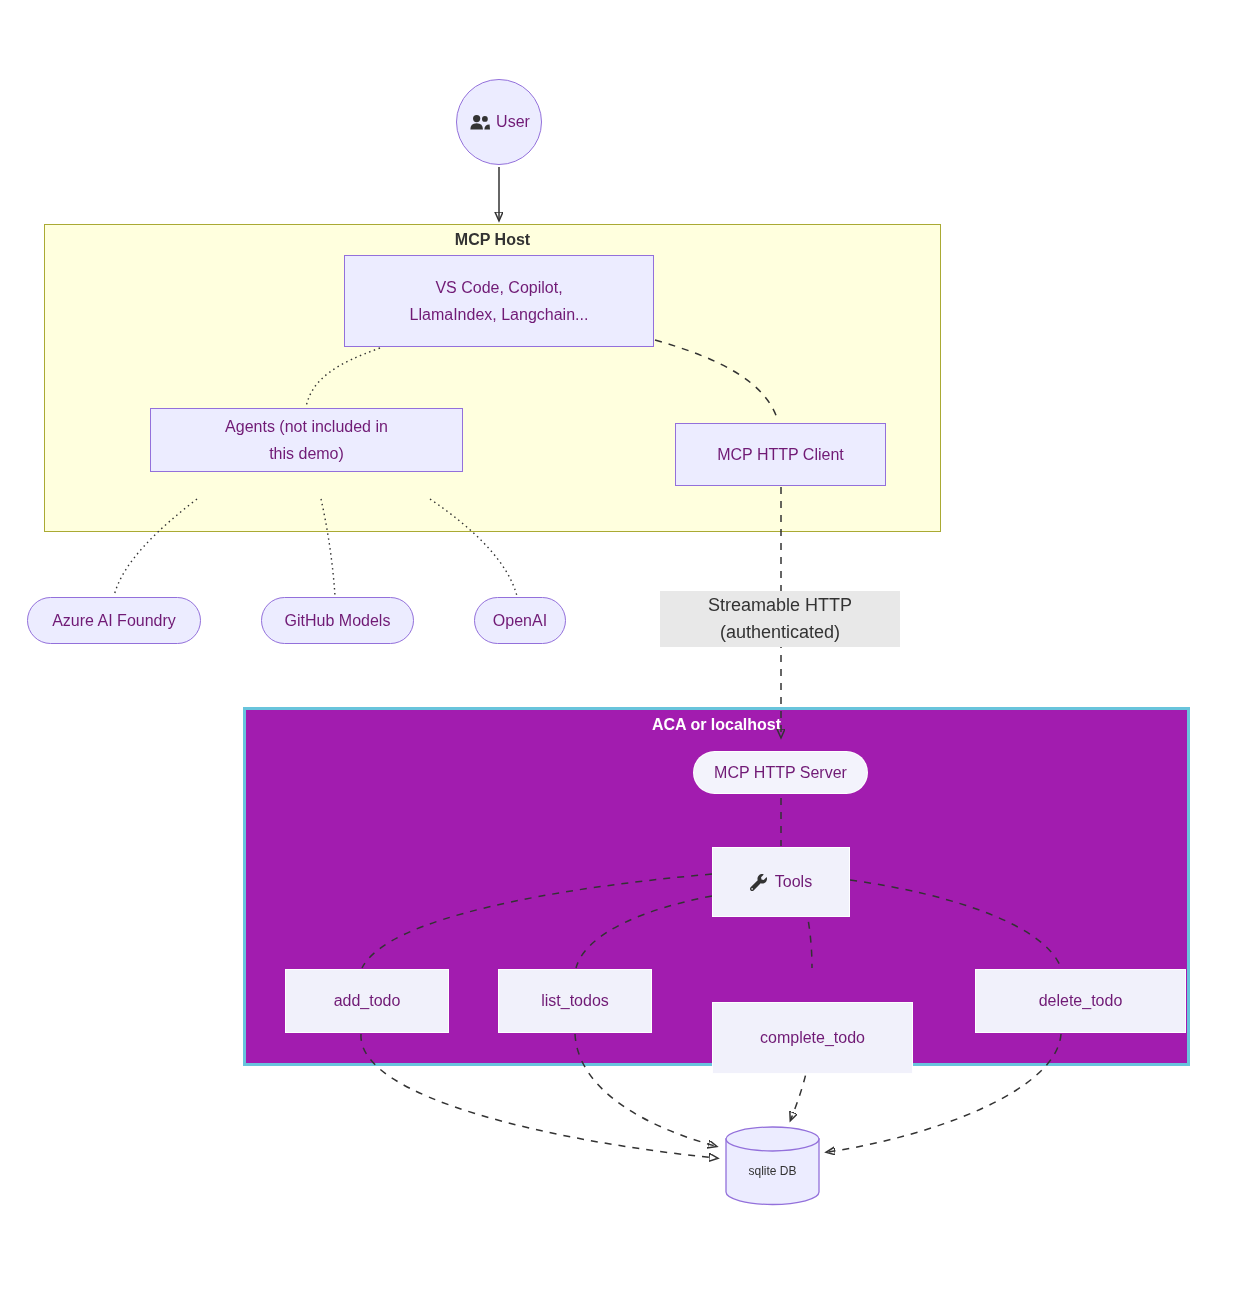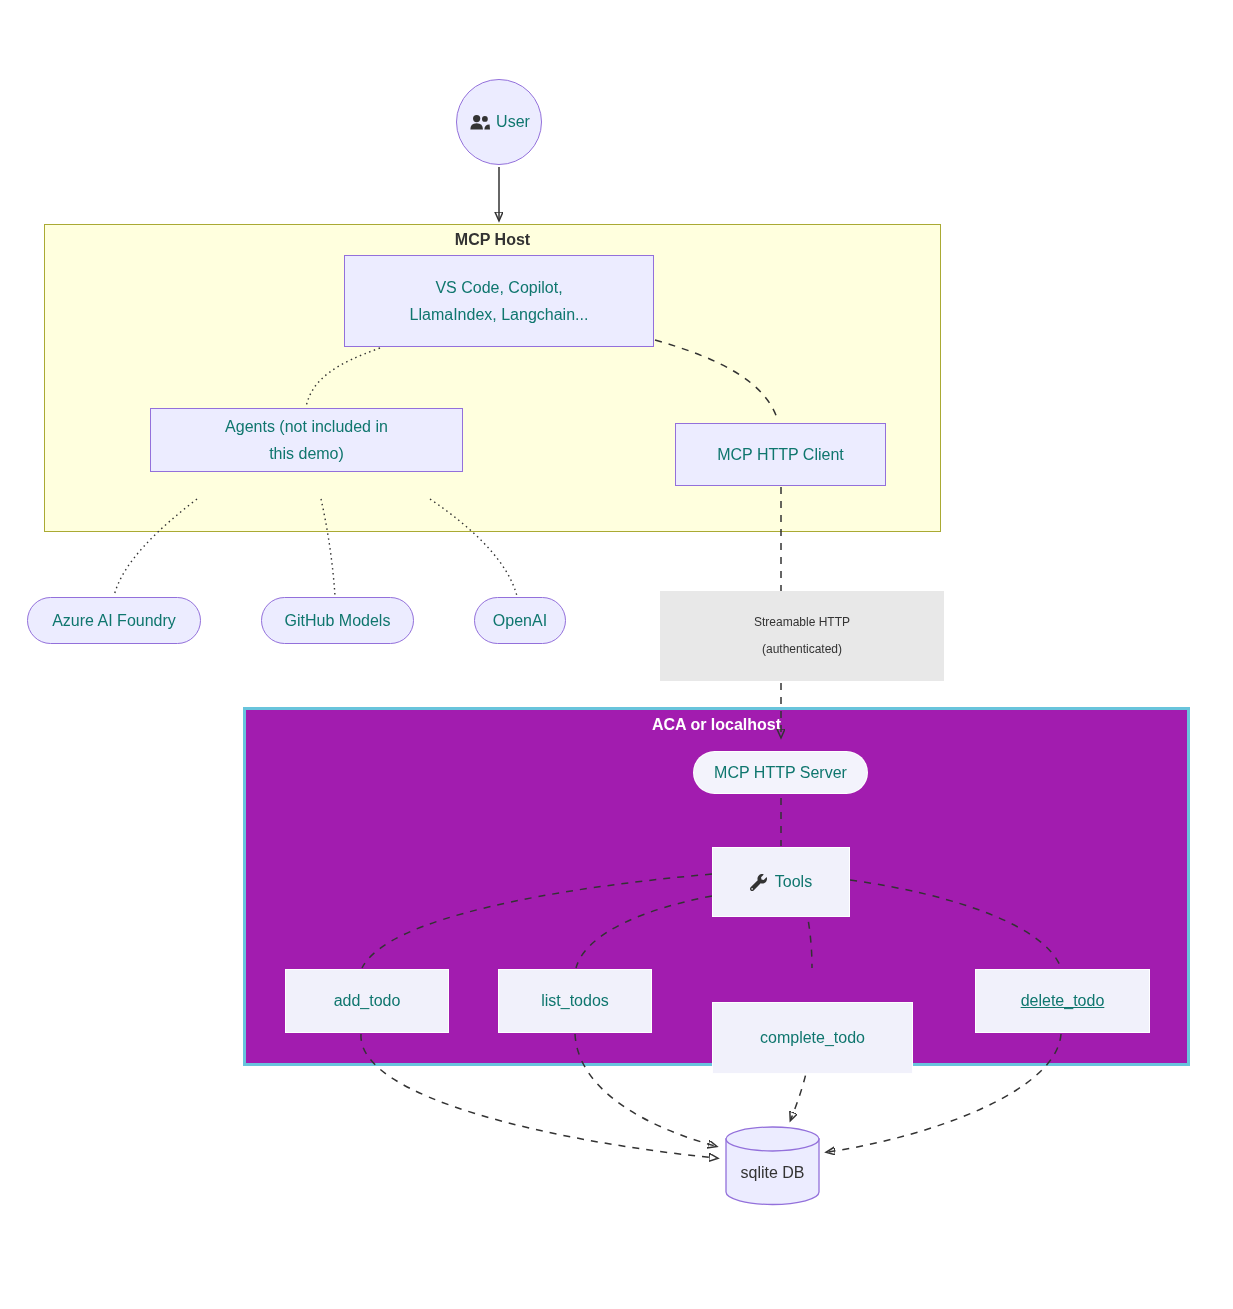--- a/index.html
+++ b/index.html
@@ -27,55 +27,55 @@
 
   svg.edges { position:absolute; left:0; top:0; z-index:2; }
   .edges path { fill:none; stroke:#333333; stroke-width:1.5px; }
   .edges .dotted { stroke-dasharray:1.5 3.5; stroke-width:1.4px; }
   .edges .dashed { stroke-dasharray:7 7; }
   .edges .solid  { stroke-dasharray:none; }
 
   .node {
     position:absolute; box-sizing:border-box; z-index:3;
     display:flex; align-items:center; justify-content:center;
-    text-align:left; font-size:16px; color:#0f766e;
+    text-align:left; font-size:16px; color:#701a75;
     background:#ECECFF; border:1px solid #9370DB;
   }
   .node.multiline { flex-direction:column; line-height:27px; }
   .node.stadium { border-radius:24px; }
   .node.circle { border-radius:50%; gap:6px; }
   .node.light { background:#F1F1FB; border:1px solid rgba(255,255,255,0.9); }
 
   .user-node { left:456px; top:79px; width:86px; height:86px; }
   .clientapps-node { left:344px; top:255px; width:310px; height:92px; }
   .agents-node { left:150px; top:408px; width:313px; height:64px; }
   .httpclient-node { left:675px; top:423px; width:211px; height:63px; }
   .azure-node { left:27px; top:597px; width:174px; height:47px; }
   .github-node { left:261px; top:597px; width:153px; height:47px; }
   .openai-node { left:474px; top:597px; width:92px; height:47px; }
   .server-node { left:693px; top:751px; width:175px; height:43px; background:#F3F3FC; border:1px solid rgba(255,255,255,0.9); border-radius:22px; }
   .tools-node { left:712px; top:847px; width:138px; height:70px; gap:8px; }
   .addtodo-node { left:285px; top:969px; width:164px; height:64px; }
   .listtodos-node { left:498px; top:969px; width:154px; height:64px; }
   .completetodo-node { left:712px; top:1002px; width:201px; height:72px; }
-  .deletetodo-node { left:975px; top:969px; width:175px; height:64px;text-decoration:underline; }
+  .deletetodo-node { left:975px; top:969px; width:211px; height:64px; }
 
   .edge-label {
     position:absolute; z-index:3;
-    left:660px; top:591px; width:284px;
+    left:660px; top:591px; width:240px;
     background:#E8E8E8; text-align:center;
-    font-size:12px; line-height:27px; padding:18px 0;
+    font-size:18px; line-height:27px; padding:1px 0;
     color:#333333;
   }
 
   .db-node { position:absolute; z-index:3; left:725px; top:1126px; width:95px; height:80px; }
   .db-node svg { position:absolute; left:0; top:0; }
   .db-label {
     position:absolute; left:0; top:38px; width:100%;
-    text-align:center; font-size:16px; color:#333333;
+    text-align:center; font-size:12px; color:#333333;
   }
 
   .icon { display:inline-flex; align-items:center; }
 </style>
 </head>
 <body>
 
 <div class="canvas">
 
   <div class="cluster cluster-host">

